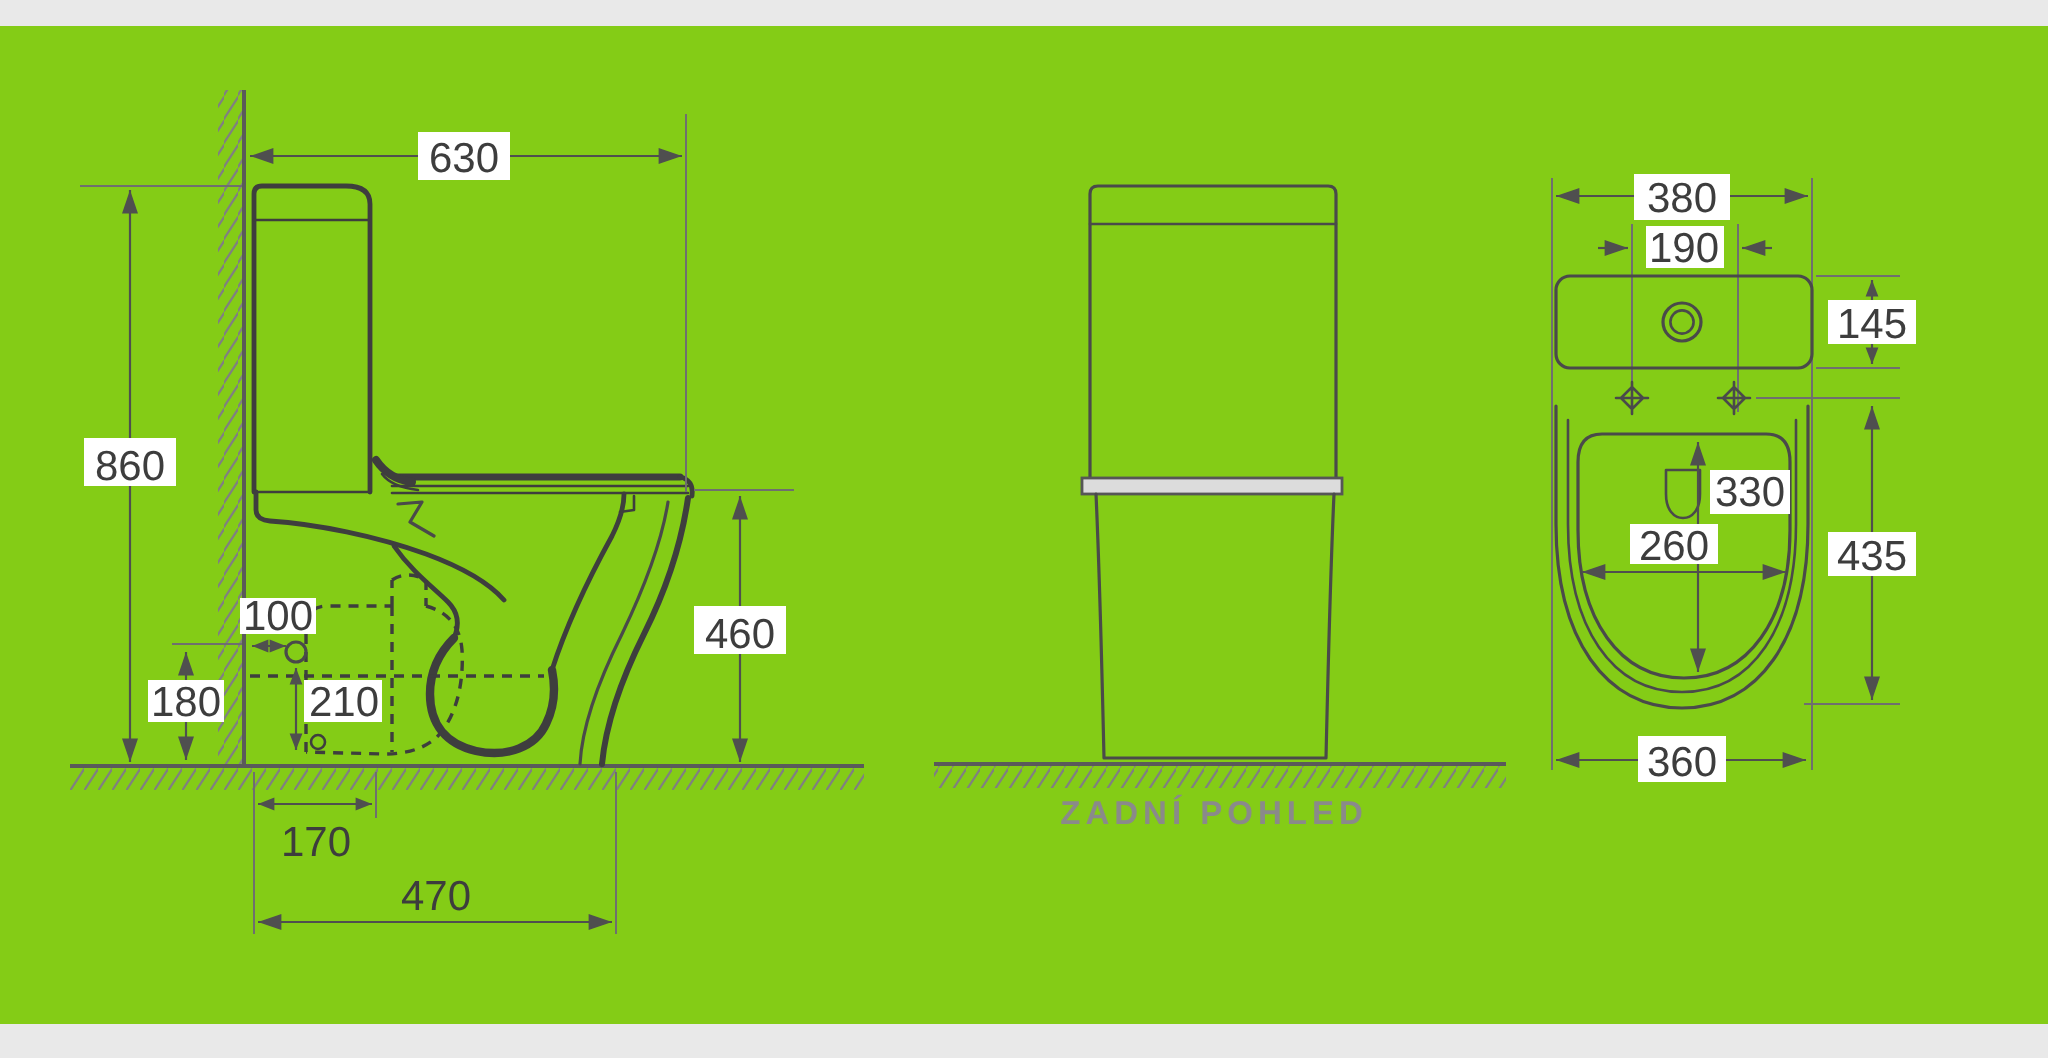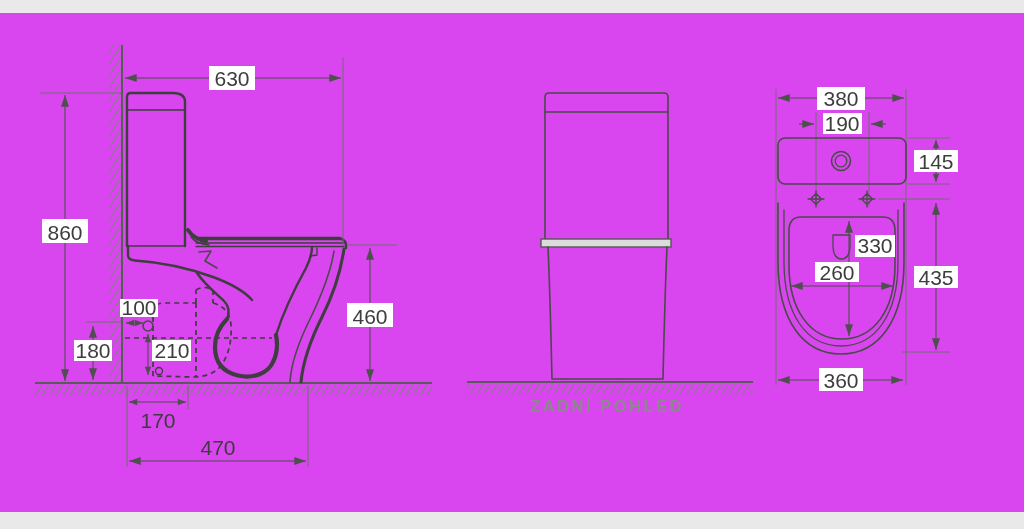--- a/index.html
+++ b/index.html
@@ -1,16 +1,16 @@
 <!DOCTYPE html>
 <html><head>
 <meta charset="utf-8">
 <style>
   html,body{margin:0;padding:0;background:#ffffff;}
-  .stage{position:relative;width:1024px;height:529px;background:#d946ef;overflow:hidden;
+  .stage{position:relative;width:1024px;height:529px;background:#84cc16;overflow:hidden;
          font-family:"Liberation Sans", sans-serif;}
   svg{display:block;}
   .obj   {stroke:#3e3e3e;fill:none;stroke-width:2.4;stroke-linecap:round;stroke-linejoin:round;}
   .obj2  {stroke:#4a4a4a;fill:none;stroke-width:1.6;stroke-linecap:round;stroke-linejoin:round;}
   .thick {stroke-width:3.6;}
   .thin  {stroke-width:1.3;}
   .dash  {stroke:#3e3e3e;fill:none;stroke-width:1.7;stroke-dasharray:5 4;stroke-linecap:butt;}
   .dim   {stroke:#4f4f4f;fill:none;stroke-width:1.1;}
   .ext   {stroke:#6f6f6f;fill:none;stroke-width:1;}
   .wallline{stroke:#5a5a5a;stroke-width:2;}

